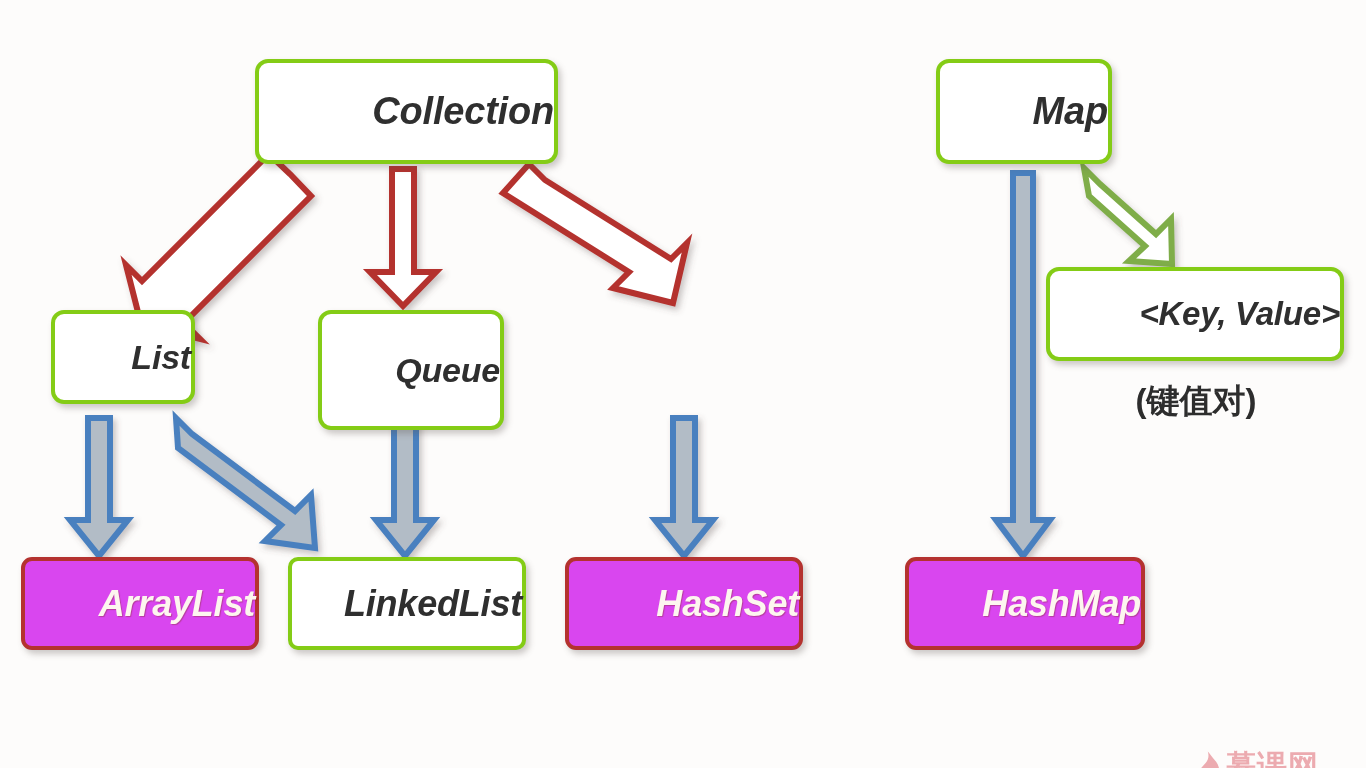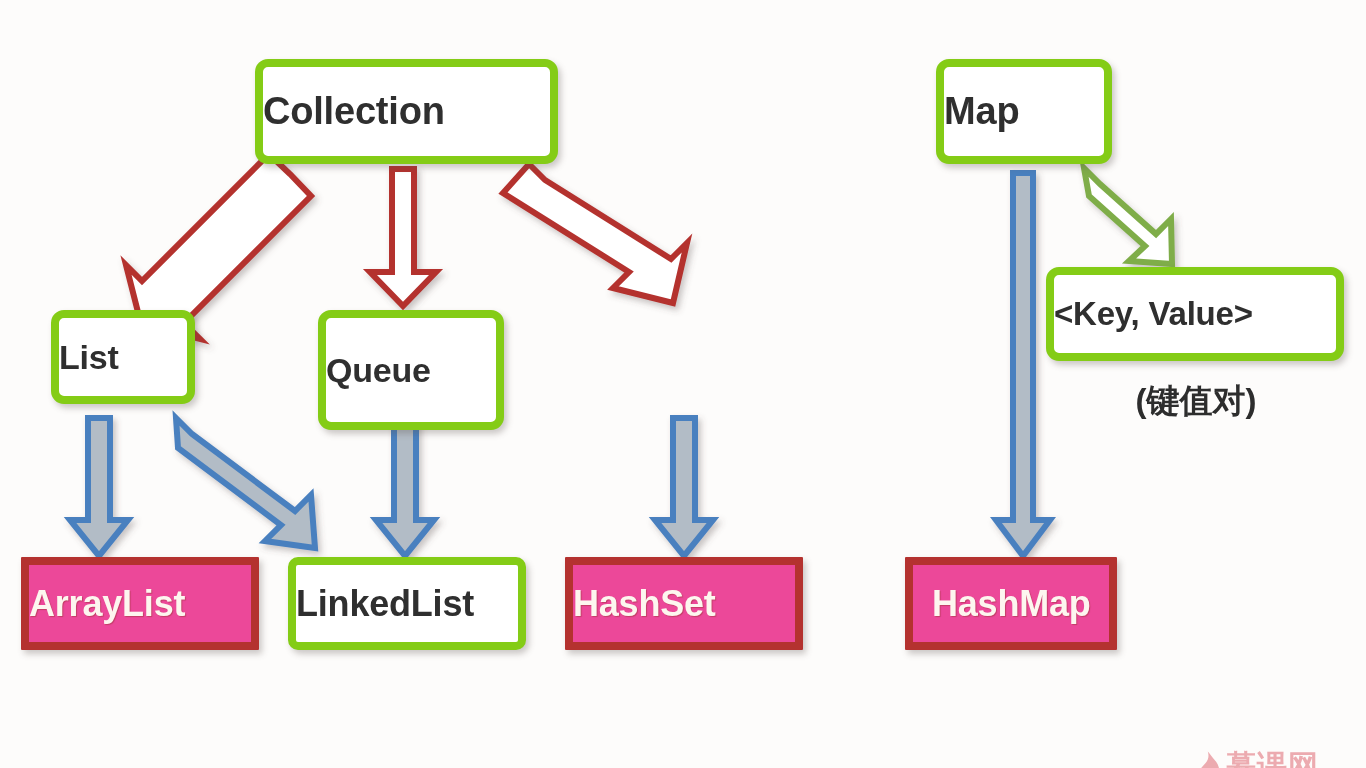--- a/index.html
+++ b/index.html
@@ -21,39 +21,40 @@
     top: 0;
     width: 1366px;
     height: 768px;
     pointer-events: none;
   }
   .node {
     position: absolute;
     box-sizing: border-box;
     display: flex;
     align-items: center;
-    justify-content: flex-start;
+    justify-content: flex-end;
     border-radius: 13px;
-    border: 8px solid #84cc16;
+    border: 4px solid #84cc16;
     background: #ffffff;
     box-shadow: 3px 4px 6px rgba(90, 80, 75, 0.30);
     z-index: 3;
+    font-style: italic;
   }
   .node .lbl {
     font-weight: bold;
     letter-spacing: -0.2px;
     white-space: nowrap;
   }
   .node.plain .lbl {
     color: #2f2f2f;
   }
   .node.filled {
-    background: #ec4899;
+    background: #d946ef;
     border-color: #b4322f;
-    border-radius: 1px;
+    border-radius: 11px;
   }
   .node.filled .lbl {
     color: #fdf6ef;
     text-shadow: 1px 1px 1px rgba(120, 40, 10, 0.35);
   }
   .caption {
     position: absolute;
     text-align: center;
     font-weight: bold;
     color: #2d2d2d;
@@ -160,21 +161,21 @@
   </div>
 
   <div class="node plain" style="left:936px; top:59px; width:176px; height:105px;">
     <span class="lbl" style="font-size:38px;">Map</span>
   </div>
 
   <div class="node plain" style="left:1046px; top:267px; width:298px; height:94px;">
     <span class="lbl" style="font-size:33px;">&lt;Key, Value&gt;</span>
   </div>
 
-  <div class="node filled" style="left:905px; top:557px; width:212px; height:93px;padding-left:19px;">
+  <div class="node filled" style="left:905px; top:557px; width:240px; height:93px;padding-left:19px;">
     <span class="lbl" style="font-size:36px;">HashMap</span>
   </div>
 
   <div class="caption" style="left:1048px; top:382px; width:296px; font-size:33px;">
     <span class="cap-line">(键值对)</span>
   </div>
 
   <div id="watermark" style="left:1193px; top:714px;margin-top:32px;">
     <svg class="wm-flame" viewBox="0 0 26 32" xmlns="http://www.w3.org/2000/svg">
       <path d="M14.8 0.6c1.6 5.2 0.2 8.4-2.2 11.4-2.9 3.6-6.6 6.2-7.4 11.1-0.8 4.8 2.6 8.4 6.6 8.8-1.6-1.9-2-4.2-1.1-6.3 0.9-2.1 2.8-3.4 3.6-5.7 1.3 1.6 1.9 3.3 1.7 5.3 2.6-1.9 4-4.4 4.2-7.5 2.2 2.6 2.9 5.6 2 8.9 3.4-2.5 4.6-6.4 3.5-10.6-1.2-4.6-4.6-7.3-7.3-10.9-1-1.3-2.2-2.9-3.6-4.5z" fill="#eca7ac"></path>

